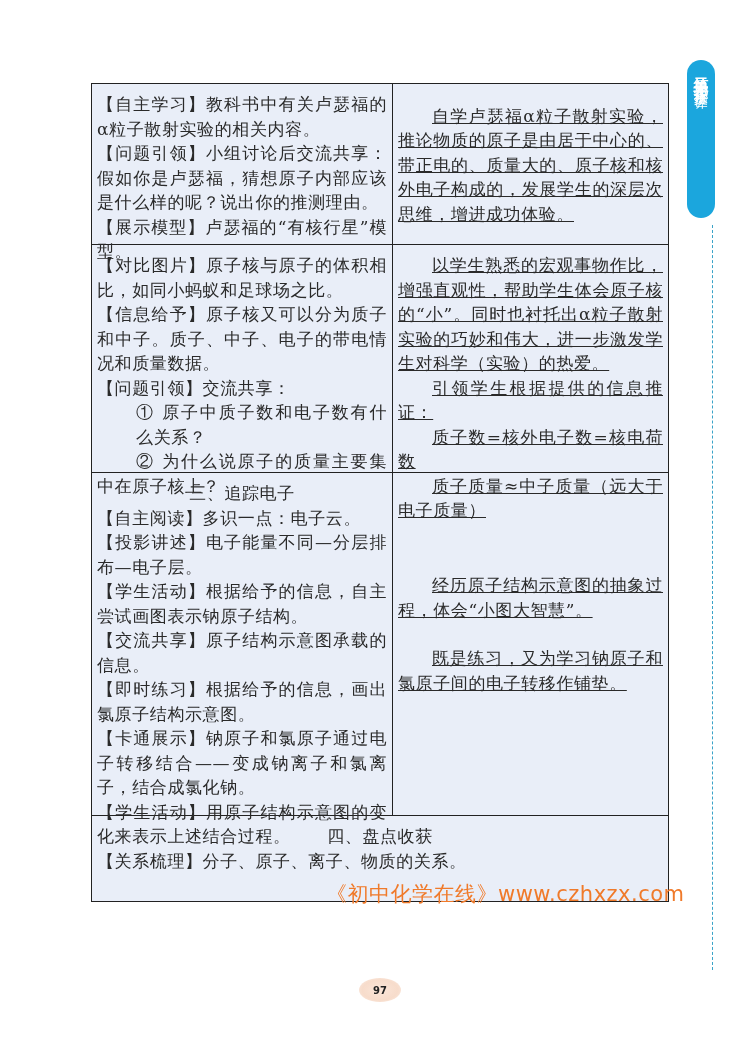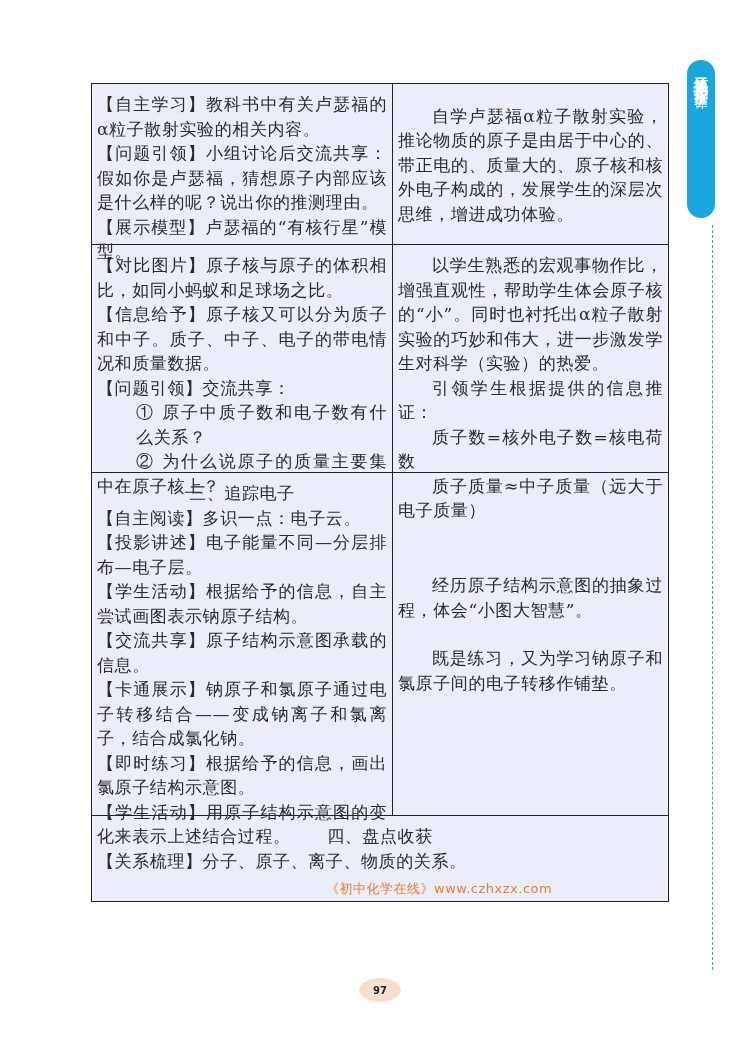--- a/index.html
+++ b/index.html
@@ -9,21 +9,21 @@
     color: #2a2a2a; overflow: hidden;
   }
   .tbl {
     position: absolute; left: 91px; top: 83px; width: 578px;
     border: 1.5px solid #222; background: #e9eef8; box-sizing: border-box;
   }
   .row { display: flex; border-bottom: 1.5px solid #222; box-sizing: border-box; }
   .row:last-child { border-bottom: none; }
   .cell { box-sizing: border-box; padding: 8px 5px 6px 5px; font-size: 17px; line-height: 24.5px; letter-spacing: 0.6px; text-align: justify; }
   .cell.left { width: 301px; border-right: 1.5px solid #222; }
-  .cell.right { flex: 1; display: flex; flex-direction: column; justify-content: center; }
+  .cell.right { flex: 1; display: flex; flex-direction: column; justify-content: center; text-decoration: underline; }
   .full { width: 100%; }
   .p { margin: 0; }
   .indent { text-indent: 2em; }
   .subindent { padding-left: 2.3em; }
   .center { text-align: center; }
   .gap { height: 24px; }
   .r1 { height: 161px; }
   .r2 { height: 228px; }
   .r3 { height: 343px; }
   .r4 { height: 85px; }
@@ -34,21 +34,21 @@
     display: flex; flex-direction: column; align-items: center; padding-top: 6px; box-sizing: border-box;
   }
   .side-tab .t1 { font-weight: bold; font-size: 15px; line-height: 18px; writing-mode: vertical-rl; letter-spacing: 1px; }
   .side-tab .t2 { font-size: 14px; line-height: 17px; writing-mode: vertical-rl; margin-top: 6px; letter-spacing: 2px; }
   .dash-line {
     position: absolute; left: 712px; top: 225px; width: 0; height: 745px;
     border-left: 1.5px dashed #3aa3c8;
   }
   .watermark {
     position: absolute; left: 326px; top: 880px; font-family: "DejaVu Sans", "Liberation Sans", sans-serif;
-    font-size: 13px; color: #f07a2a; letter-spacing: 0.5px; white-space: nowrap;
+    font-size: 21px; color: #f07a2a; letter-spacing: 0.5px; white-space: nowrap;
   }
   .page-num {
     position: absolute; left: 359px; top: 978px; width: 42px; height: 24px;
     border-radius: 50%; background: radial-gradient(ellipse at center, #fbe6d9 0%, #f7dccb 60%, #fdf1ea 100%);
     display: flex; align-items: center; justify-content: center;
     font-family: "DejaVu Sans", "Liberation Sans", sans-serif; font-weight: bold; font-size: 10px; color: #222;
   }
 </style>
 </head>
 <body>
@@ -88,22 +88,22 @@
     </div>
   </div>
 
   <div class="row r3">
     <div class="cell left">
       <p class="p center">三、追踪电子</p>
       <p class="p">【自主阅读】多识一点：电子云。</p>
       <p class="p">【投影讲述】电子能量不同—分层排布—电子层。</p>
       <p class="p">【学生活动】根据给予的信息，自主尝试画图表示钠原子结构。</p>
       <p class="p">【交流共享】原子结构示意图承载的信息。</p>
+      <p class="p">【即时练习】根据给予的信息，画出氯原子结构示意图。</p>
       <p class="p">【卡通展示】钠原子和氯原子通过电子转移结合——变成钠离子和氯离子，结合成氯化钠。</p>
-      <p class="p">【即时练习】根据给予的信息，画出氯原子结构示意图。</p>
       <p class="p">【学生活动】用原子结构示意图的变化来表示上述结合过程。</p>
     </div>
     <div class="cell right">
       <p class="p indent">经历原子结构示意图的抽象过程，体会“小图大智慧”。</p>
       <div class="gap"></div>
       <p class="p indent">既是练习，又为学习钠原子和氯原子间的电子转移作铺垫。</p>
     </div>
   </div>
 
   <div class="row r4">

